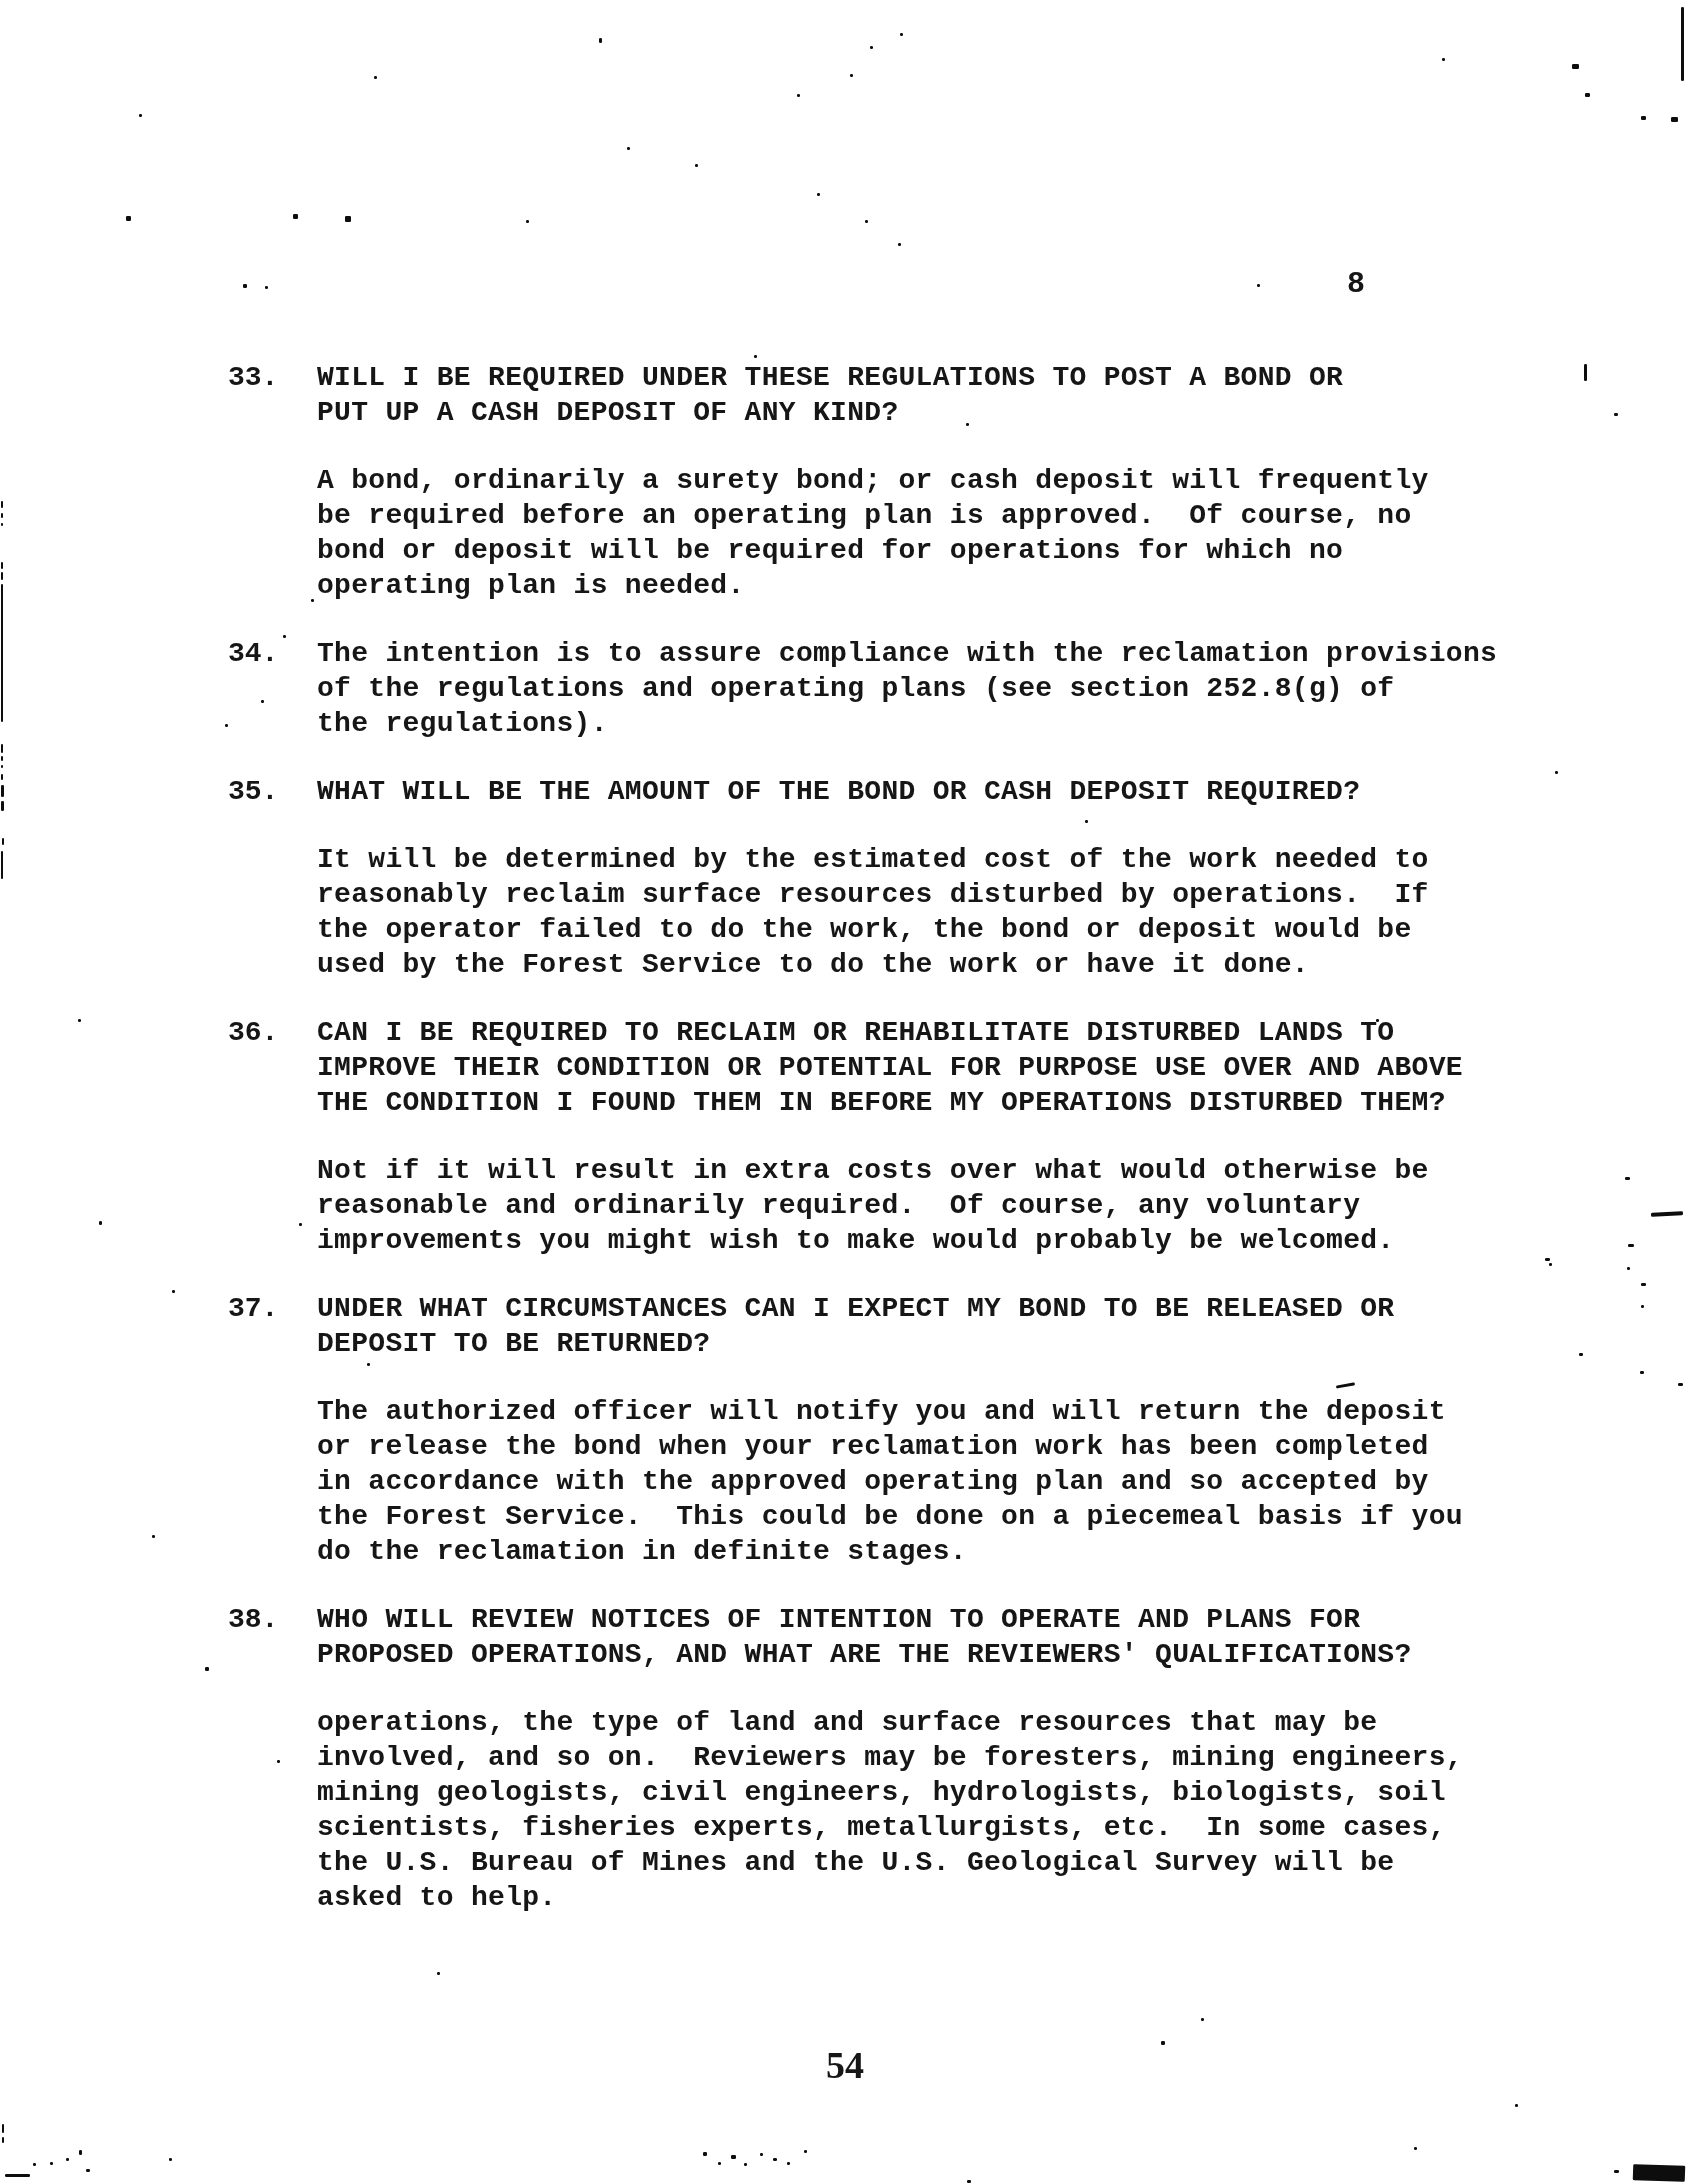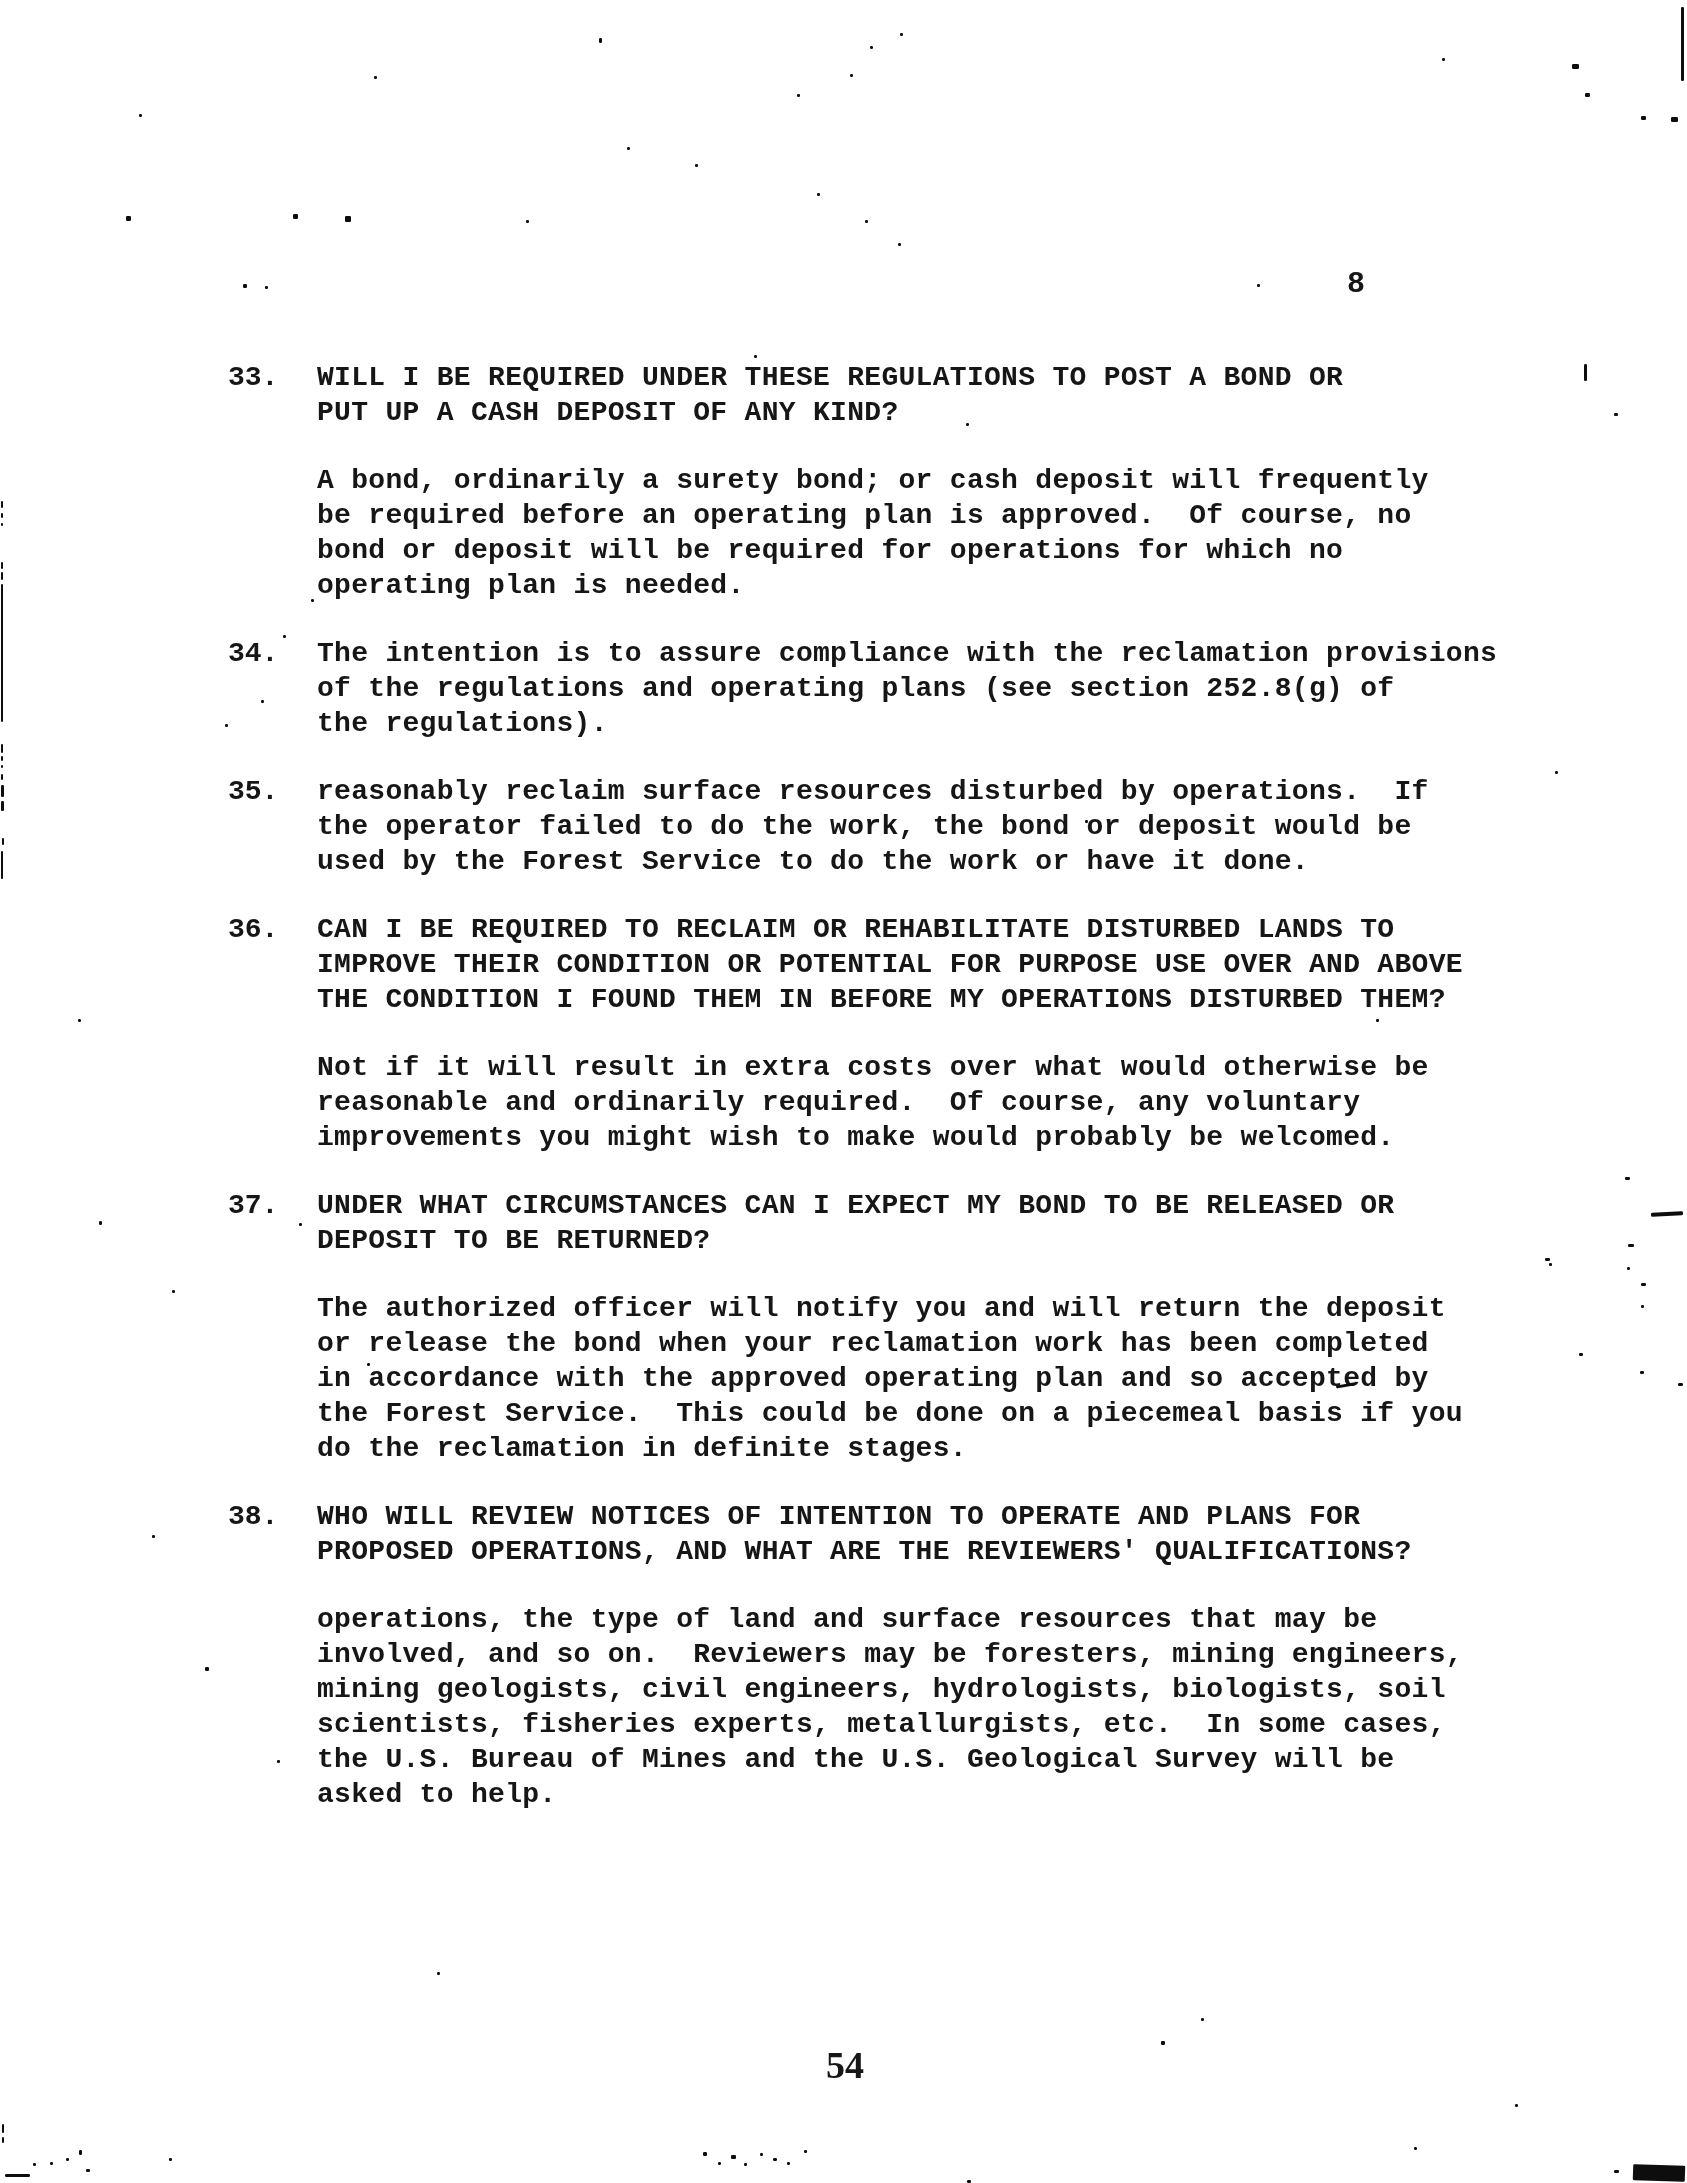--- a/index.html
+++ b/index.html
@@ -108,21 +108,25 @@
           <div class="qa-answer">
             <div class="line">The intention is to assure compliance with the reclamation provisions</div>
             <div class="line">of the regulations and operating plans (see section 252.8(g) of</div>
             <div class="line">the regulations).</div>
           </div>
         </div>
       </section>
       <section class="qa-item">
         <div class="qa-number">35.</div>
         <div class="qa-body">
-          <div class="qa-answer">
+          <div class="qa-question">
+            <div class="line">WHAT WILL BE THE AMOUNT OF THE BOND OR CASH DEPOSIT REQUIRED?</div>
+          </div>
+          <div class="qa-answer">
+            <div class="line">It will be determined by the estimated cost of the work needed to</div>
             <div class="line">reasonably reclaim surface resources disturbed by operations.  If</div>
             <div class="line">the operator failed to do the work, the bond or deposit would be</div>
             <div class="line">used by the Forest Service to do the work or have it done.</div>
           </div>
         </div>
       </section>
       <section class="qa-item">
         <div class="qa-number">36.</div>
         <div class="qa-body">
           <div class="qa-question">

